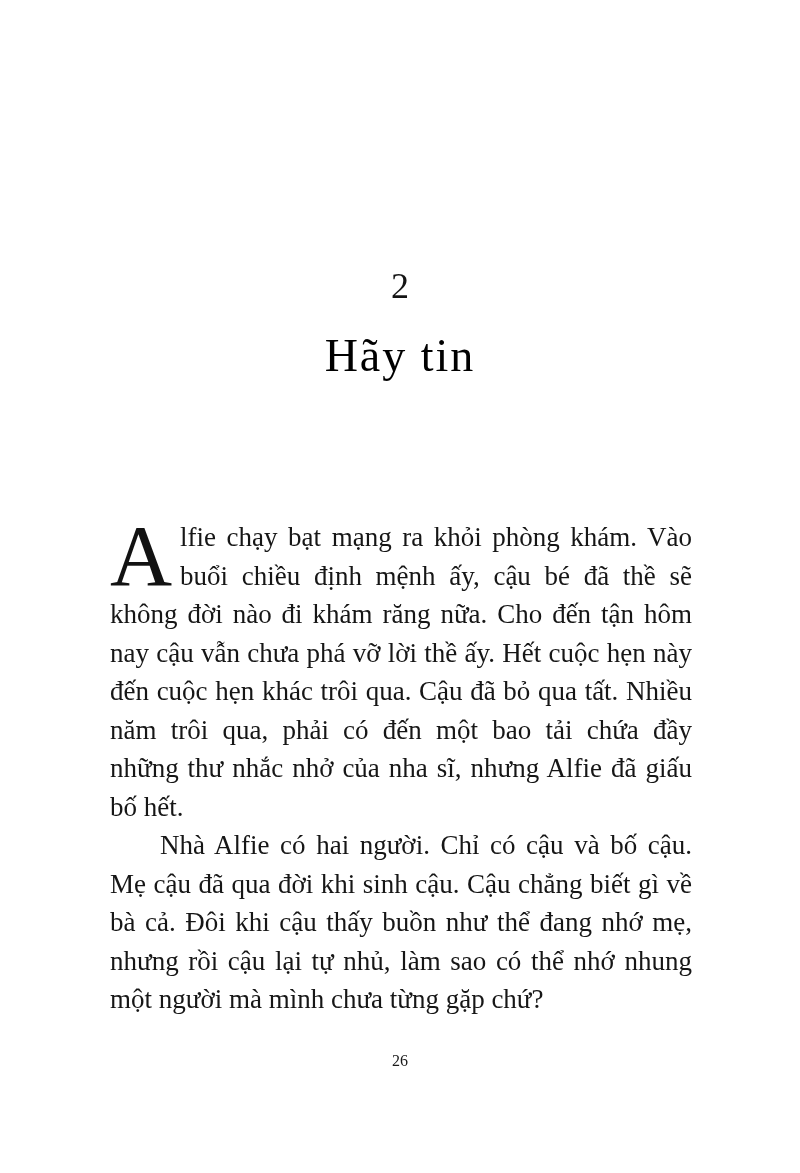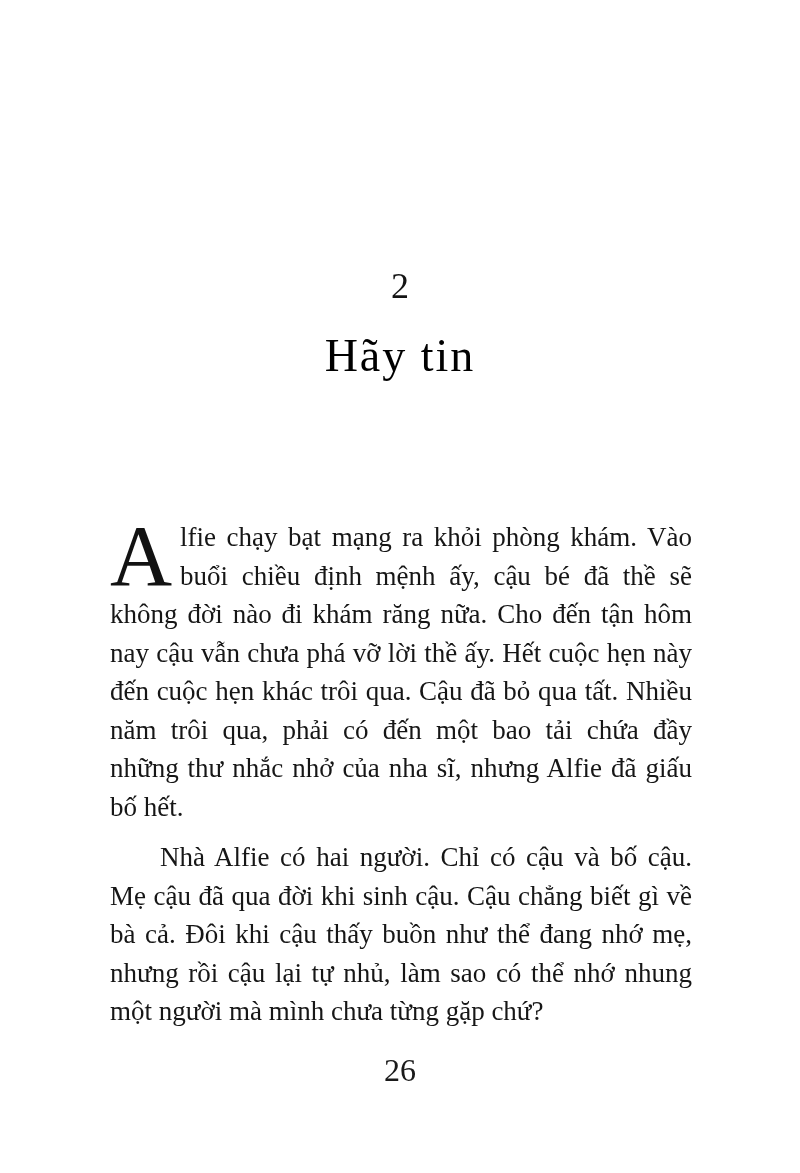--- a/index.html
+++ b/index.html
@@ -48,36 +48,35 @@
     line-height: 38.5px;
     text-align: justify;
     color: #161616;
   }
   .para {
     margin: 0;
     padding: 0;
   }
   .para.indent {
     text-indent: 50px;
-    margin-top: 12px;
   }
   .dropcap {
     float: left;
     font-size: 86px;
     line-height: 68px;
     padding: 4px 8px 0 0;
     color: #121212;
   }
   .page-number {
     position: absolute;
     top: 1052px;
     left: 0;
     width: 100%;
     text-align: center;
-    font-size: 32px;
+    font-size: 16px;
     color: #1a1a1a;
   }
 </style>
 </head>
 <body>
 
 <div class="page">
 
   <div class="chapter-number">2</div>
 

